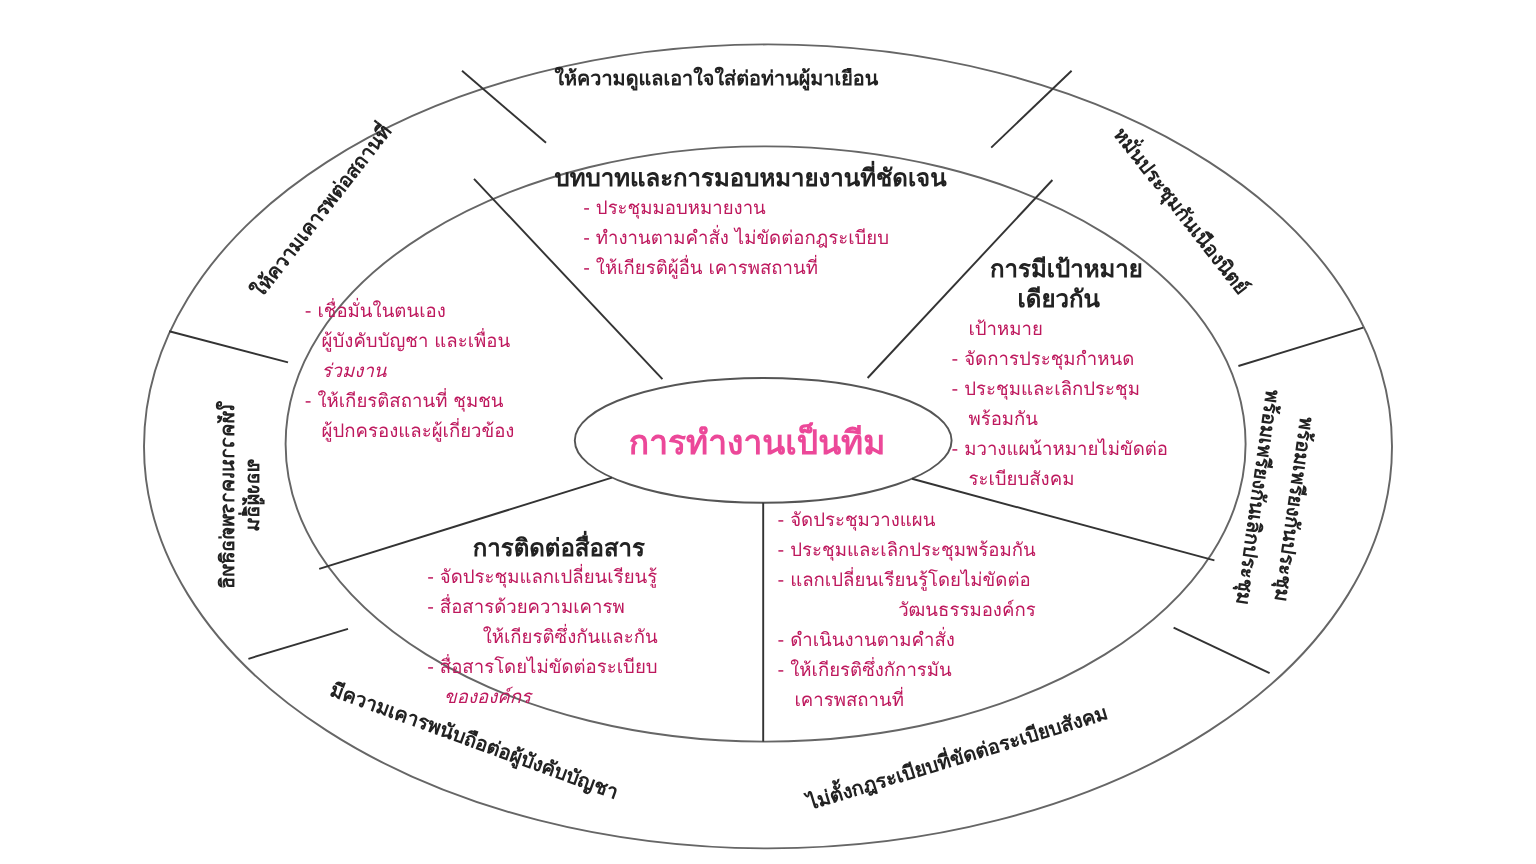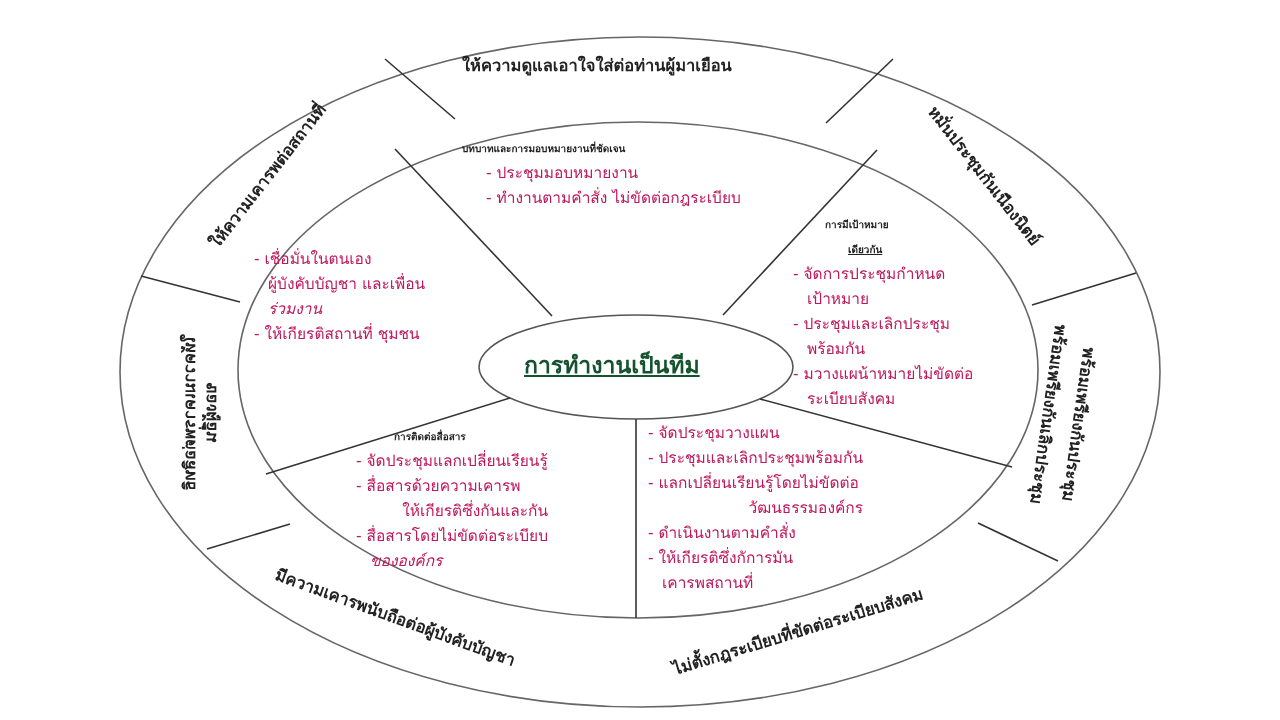--- a/index.html
+++ b/index.html
@@ -1,23 +1,23 @@
 <!DOCTYPE html>
 <html><head>
 <meta charset="utf-8">
 <style>
   html, body { margin: 0; padding: 0; background: #ffffff; }
   body { width: 1280px; height: 720px; position: relative; overflow: hidden;
          font-family: "DejaVu Sans", "Liberation Sans", sans-serif; color: #222; }
   #diagram-svg { position: absolute; left: 0; top: 0; }
   .txt { position: absolute; white-space: nowrap; line-height: 1.25; }
-  .head { font-weight: bold; font-size: 10px; color: #222; }
+  .head { font-weight: bold; font-size: 20px; color: #222; }
   .item { font-size: 15.5px; color: #be185d; }
   .outer { font-weight: bold; font-size: 16.5px; color: #222; transform-origin: center center; }
-  .center-title { font-size: 23px; color: #14532d; font-weight: bold; text-decoration: underline; }
+  .center-title { font-size: 28px; color: #ec4899; font-weight: bold; }
   .block { position: absolute; }
   .block .line { display: block; white-space: nowrap; line-height: 25px; }
   .block .indent { padding-left: 24px; }
 </style>
 </head>
 <body>
 
 <svg id="diagram-svg" width="1280" height="720" viewBox="0 0 1280 720">
 
   <ellipse cx="640" cy="372" rx="520" ry="335" fill="none" stroke="#666" stroke-width="1.6"></ellipse>
@@ -39,41 +39,43 @@
   <line x1="1012" y1="467" x2="760" y2="399" stroke="#333" stroke-width="1.6"></line>
   <line x1="636" y1="419" x2="636" y2="618" stroke="#333" stroke-width="1.6"></line>
 </svg>
 
 <div class="txt center-title" style="left:524px; top:351px;">การทำงานเป็นทีม</div>
 
 <div class="block" style="left:462px; top:136px;">
   <span class="line head">บทบาทและการมอบหมายงานที่ชัดเจน</span>
   <span class="line item indent">- ประชุมมอบหมายงาน</span>
   <span class="line item indent">- ทำงานตามคำสั่ง ไม่ขัดต่อกฎระเบียบ</span>
+  <span class="line item indent">- ให้เกียรติผู้อื่น เคารพสถานที่</span>
 </div>
 
 <div class="block" style="left:254px; top:247px;">
   <span class="line item">- เชื่อมั่นในตนเอง</span>
   <span class="line item" style="padding-left:14px;">ผู้บังคับบัญชา และเพื่อน</span>
   <span class="line item" style="padding-left:14px;font-style:italic;">ร่วมงาน</span>
   <span class="line item">- ให้เกียรติสถานที่ ชุมชน</span>
+  <span class="line item" style="padding-left:14px;">ผู้ปกครองและผู้เกี่ยวข้อง</span>
 </div>
 
 <div class="block" style="left:793px; top:212px;">
   <span class="line head" style="padding-left:32px;">การมีเป้าหมาย</span>
-  <span class="line head" style="padding-left:55px;text-decoration:underline;">เดียวกัน</span>
+  <span class="line head" style="padding-left:55px;">เดียวกัน</span>
+  <span class="line item" style="padding-left:14px;">เป้าหมาย</span>
   <span class="line item">- จัดการประชุมกำหนด</span>
-  <span class="line item" style="padding-left:14px;">เป้าหมาย</span>
   <span class="line item">- ประชุมและเลิกประชุม</span>
   <span class="line item" style="padding-left:14px;">พร้อมกัน</span>
   <span class="line item">- มวางแผน้าหมายไม่ขัดต่อ</span>
   <span class="line item" style="padding-left:14px;">ระเบียบสังคม</span>
 </div>
 
-<div class="block" style="left:356px; top:424px;">
+<div class="block" style="left:356px; top:444px;">
   <span class="line head" style="padding-left:38px;">การติดต่อสื่อสาร</span>
   <span class="line item">- จัดประชุมแลกเปลี่ยนเรียนรู้</span>
   <span class="line item">- สื่อสารด้วยความเคารพ</span>
   <span class="line item" style="padding-left:14px;text-align:right;">ให้เกียรติซึ่งกันและกัน</span>
   <span class="line item">- สื่อสารโดยไม่ขัดต่อระเบียบ</span>
   <span class="line item" style="padding-left:14px;font-style:italic;">ขององค์กร</span>
 </div>
 
 <div class="block" style="left:648px; top:421px;">
   <span class="line item">- จัดประชุมวางแผน</span>

